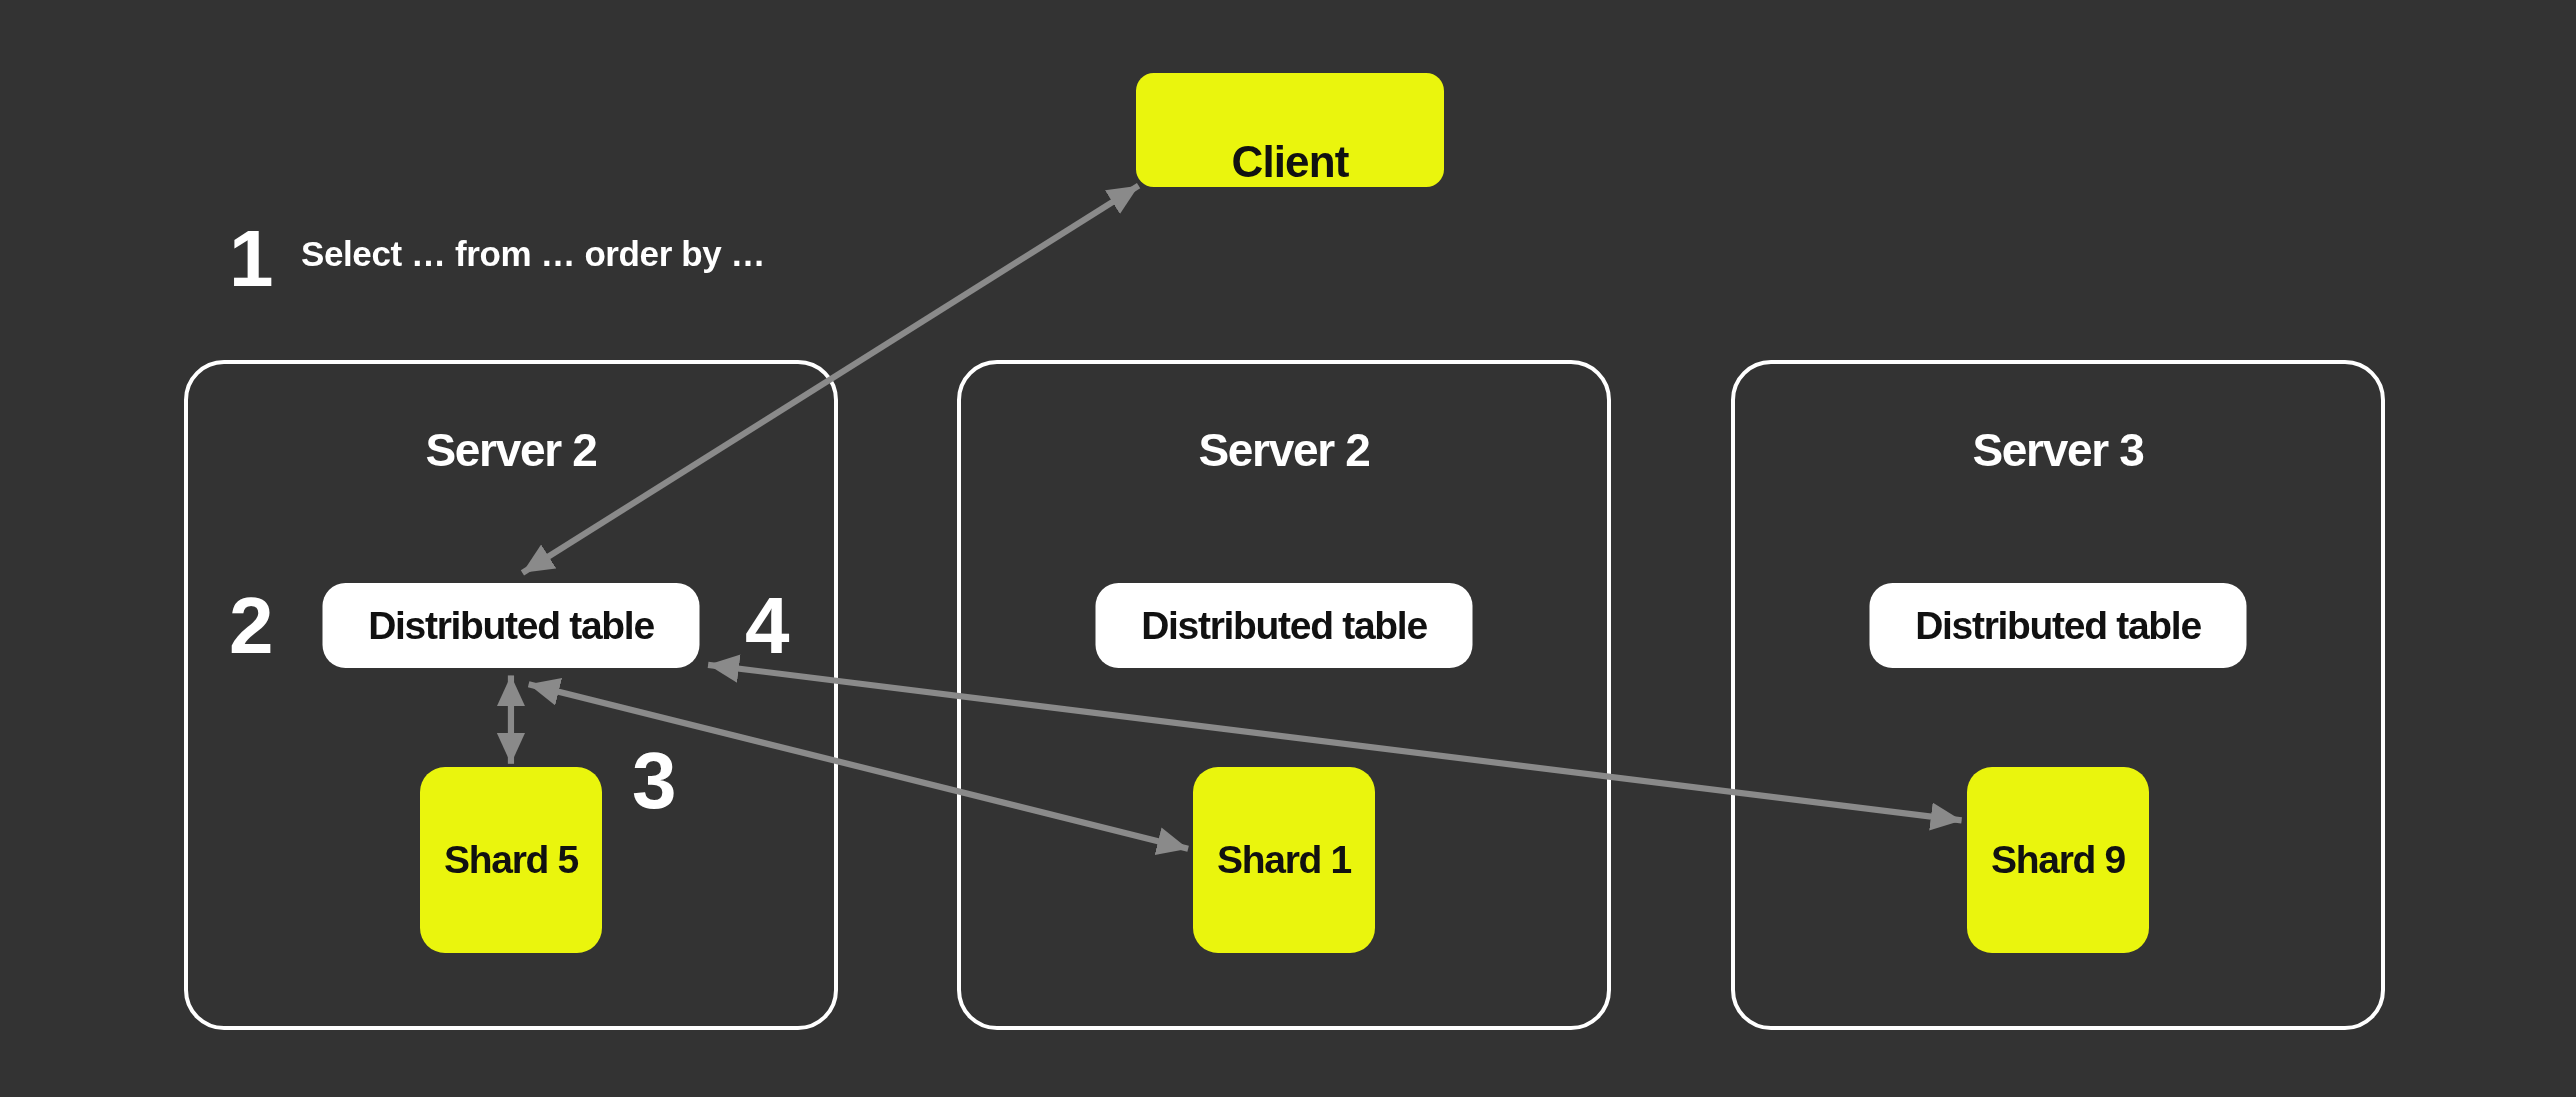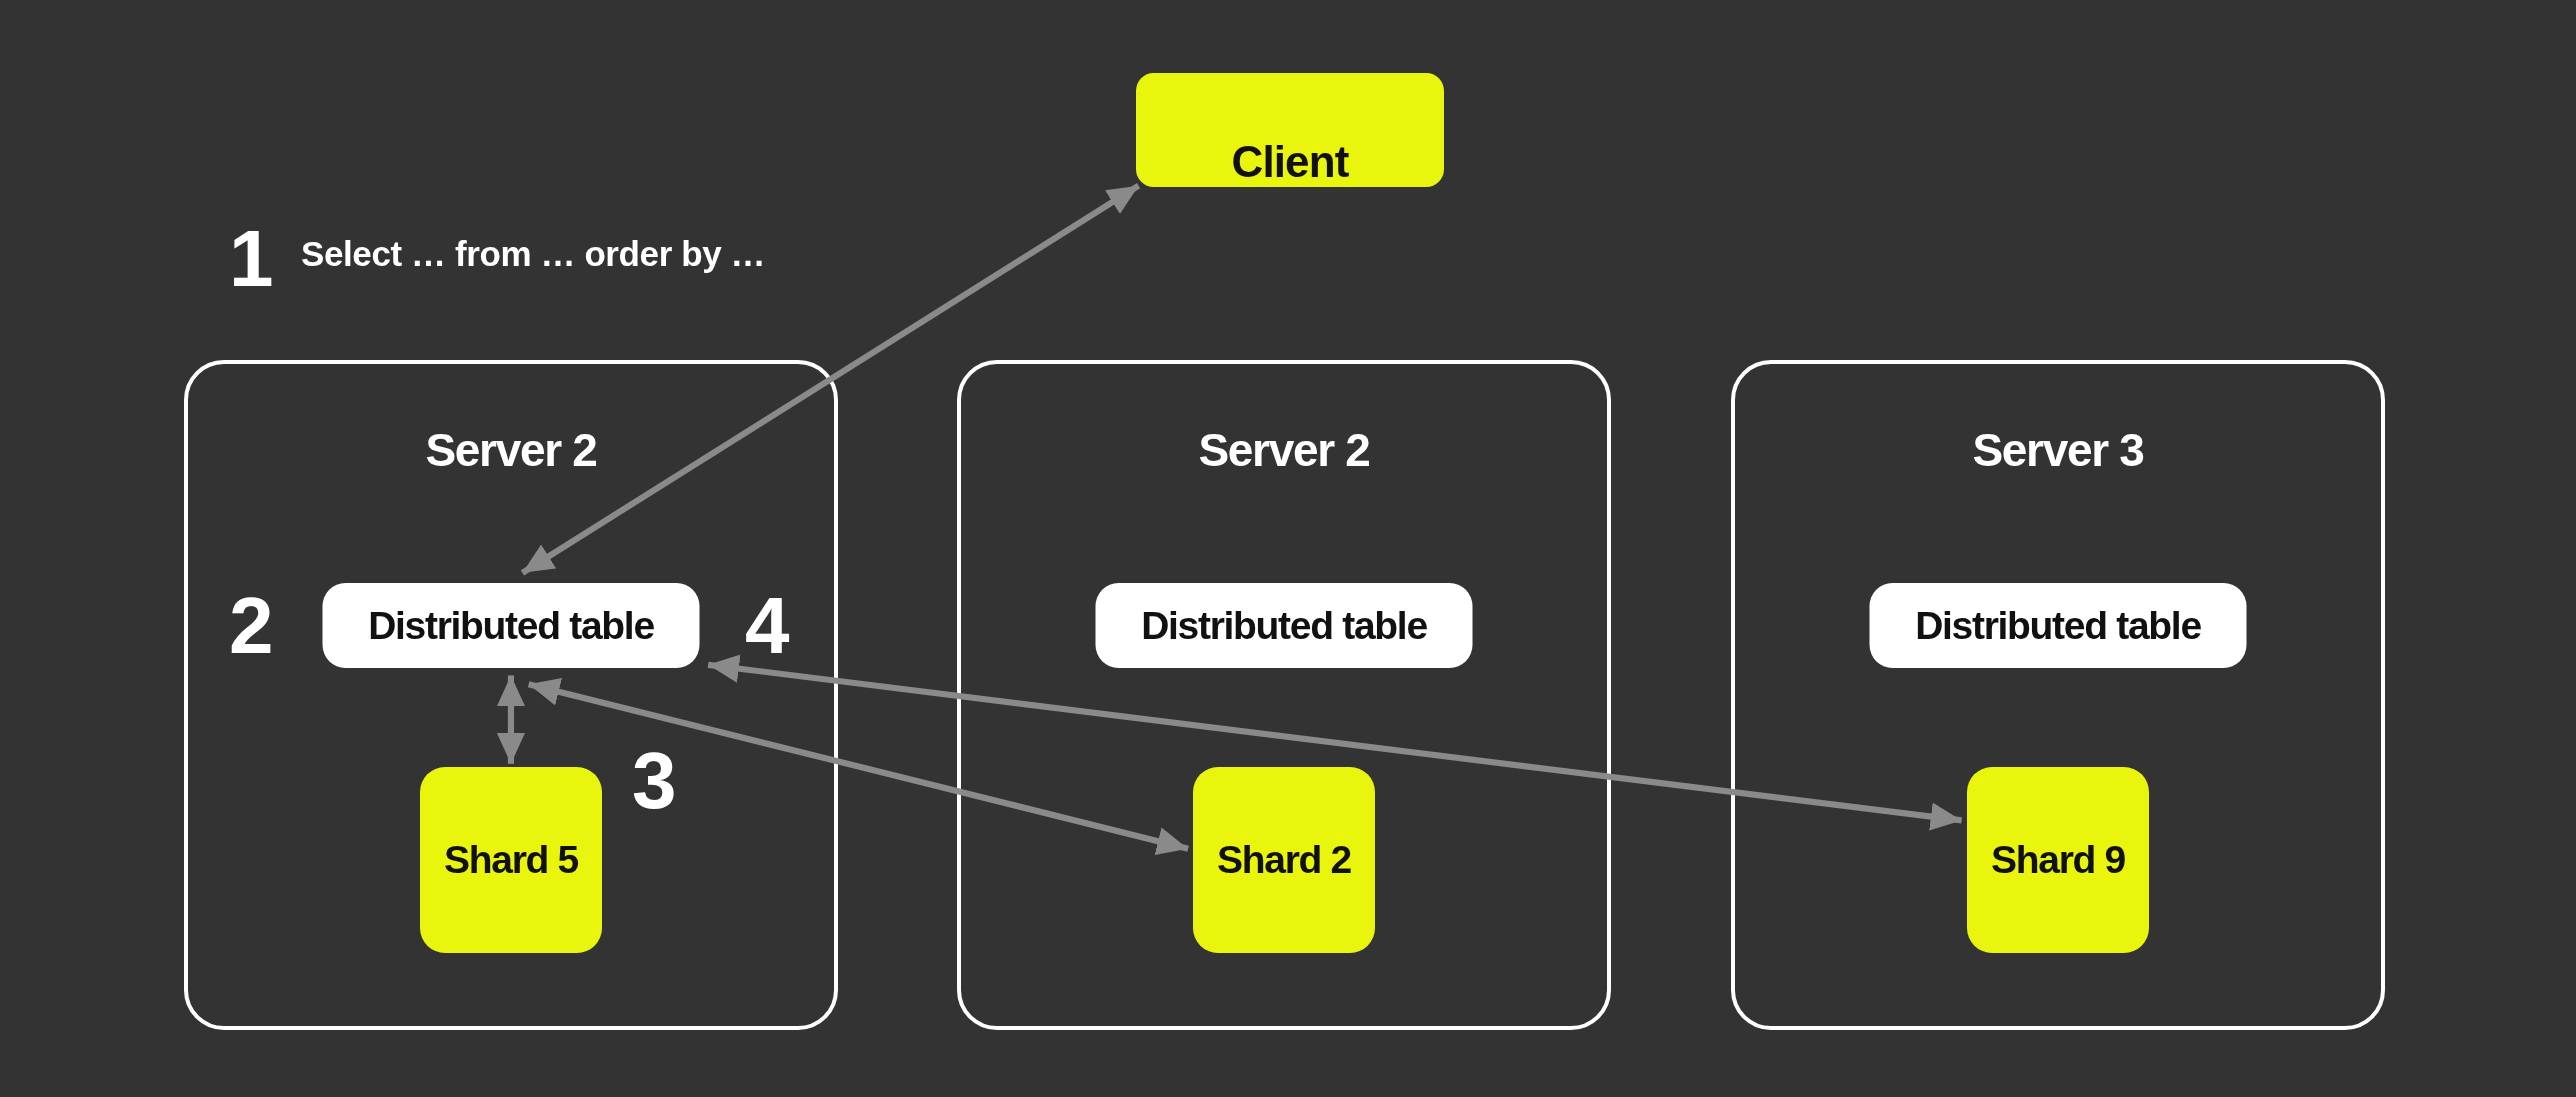--- a/index.html
+++ b/index.html
@@ -101,21 +101,21 @@
       <span>Shard 5</span>
     </div>
   </div>
 
   <div class="server s2">
     <div class="server-title">Server 2</div>
     <div class="dist-table">
       <span>Distributed table</span>
     </div>
     <div class="shard">
-      <span>Shard 2</span>
+      <span>Shard 1</span>
     </div>
   </div>
 
   <div class="server s3">
     <div class="server-title">Server 3</div>
     <div class="dist-table">
       <span>Distributed table</span>
     </div>
     <div class="shard">
       <span>Shard 9</span>

